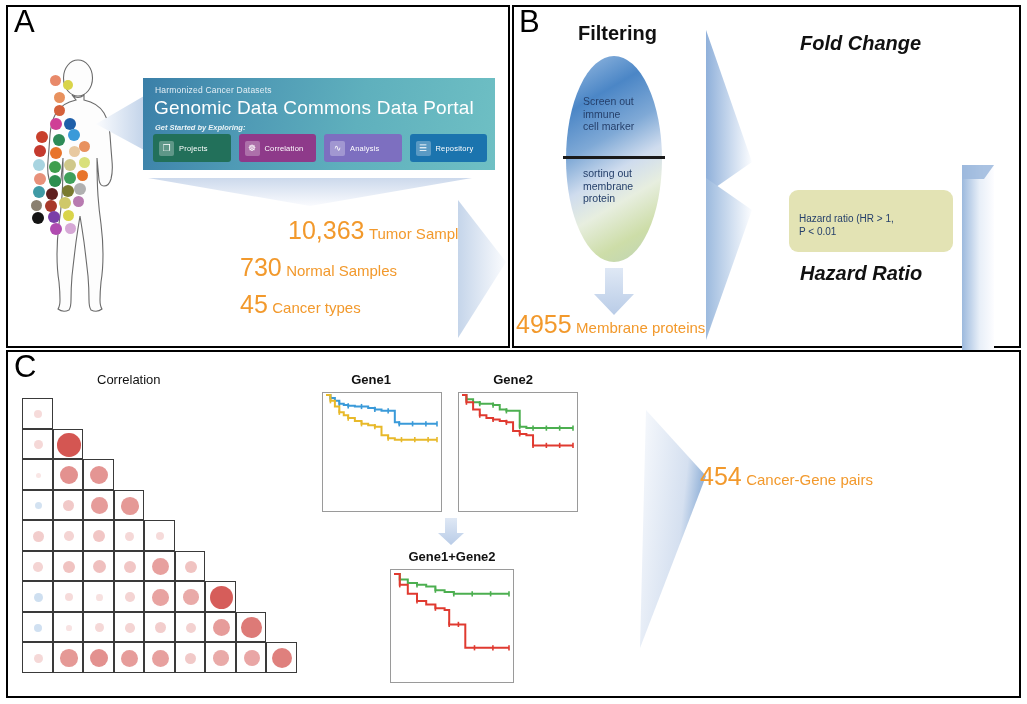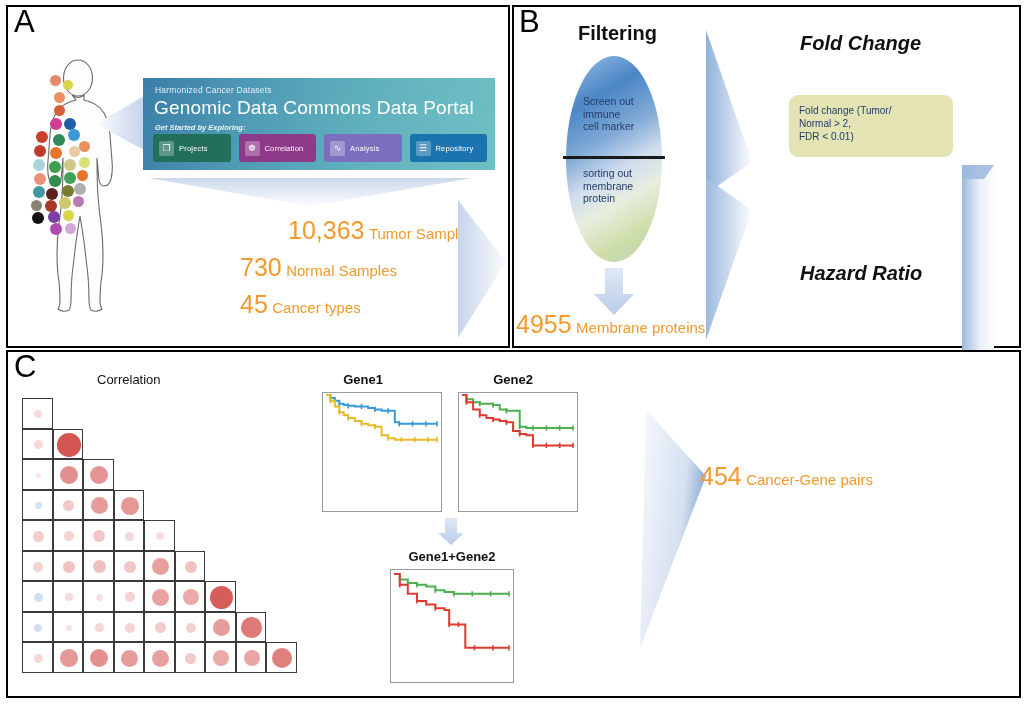--- a/index.html
+++ b/index.html
@@ -220,22 +220,22 @@
       <linearGradient id="gB3" x1="0" y1="0" x2="1" y2="0">
         <stop offset="0%" stop-color="#9cbade"></stop>
           <stop offset="100%" stop-color="#fcfdff"></stop>
       </linearGradient>
     </defs>
     <polygon points="0,0 46,132 0,164" fill="url(#gB2)"></polygon>
     <polygon points="0,148 46,180 0,310" fill="url(#gB3)"></polygon>
   </svg>
 
   <div class="bigLabel" style="left:800px;top:32px;">Fold Change</div>
-  <div class="ybox" style="left:789px;top:95px;width:164px;height:62px;">
-    <div class="ybox-txt">Fold change (Tumor/<br>Normal &gt; 2,<br>FDR &lt; 0.01)</div>
+  <div class="ybox" style="left:789px;top:190px;width:164px;height:62px;">
+    <div class="ybox-txt" style="padding-top:13px;">Hazard ratio (HR &gt; 1,<br>P &lt; 0.01</div>
   </div>
   <div class="bigLabel" style="left:800px;top:262px;">Hazard Ratio</div>
 
   <svg class="arrow-svg" style="left:950px;top:165px;" width="72" height="330">
     <defs>
       <linearGradient id="gE1" x1="0" y1="0" x2="1" y2="0">
         <stop offset="0%" stop-color="#9cb9dd"></stop>
           <stop offset="55%" stop-color="#e8eff8"></stop>
         <stop offset="100%" stop-color="#fdfdff"></stop>
       </linearGradient>
@@ -388,21 +388,21 @@
         <div class="corr-dot" style="width: 15.7193px; height: 15.7193px; left: 7.39037px; top: 7.39037px; background: rgba(208, 70, 66, 0.46);"></div>
       </div>
       <div class="corr-cell" style="left: 213.5px; top: 244px; width: 30.5px; height: 30.5px;">
         <div class="corr-dot" style="width: 16.1276px; height: 16.1276px; left: 7.18619px; top: 7.18619px; background: rgba(208, 70, 66, 0.48);"></div>
       </div>
       <div class="corr-cell" style="left: 244px; top: 244px; width: 30.5px; height: 30.5px;">
         <div class="corr-dot" style="width: 20.0787px; height: 20.0787px; left: 5.21064px; top: 5.21064px; background: rgba(208, 70, 66, 0.686);"></div>
       </div>
     </div>
 
-  <div class="km-title" style="left:308px;top:372px;width:110px;">Gene1</div>
+  <div class="km-title" style="left:316px;top:372px;width:110px;">Gene1</div>
   <div class="km-box" id="km1" style="left:322px;top:392px;width:120px;height:120px;"><svg width="118" height="118">
         <path d="M 3 2 L 7.44 2 L 7.44 4.8799999999999955 L 11.88 4.8799999999999955 L 11.88 7.759999999999991 L 16.32 7.759999999999991 L 16.32 10.64 L 20.76 10.64 L 20.76 12.079999999999998 L 25.200000000000003 12.079999999999998 L 25.200000000000003 12.800000000000004 L 31.86 12.800000000000004 L 31.86 13.520000000000003 L 38.52 13.520000000000003 L 38.52 13.520000000000003 L 45.18 13.520000000000003 L 45.18 14.96 L 51.84 14.96 L 51.84 16.4 L 58.5 16.4 L 58.5 17.839999999999996 L 65.16 17.839999999999996 L 65.16 17.839999999999996 L 71.82 17.839999999999996 L 71.82 29.36 L 76.26 29.36 L 76.26 30.800000000000004 L 82.92 30.800000000000004 L 82.92 30.800000000000004 L 89.58 30.800000000000004 L 89.58 30.800000000000004 L 96.24 30.800000000000004 L 96.24 30.800000000000004 L 102.9 30.800000000000004 L 102.9 30.800000000000004 L 109.56 30.800000000000004 L 109.56 30.800000000000004 L 114 30.800000000000004 L 114 30.800000000000004" fill="none" stroke="#3a9ad9" stroke-width="2"></path>
         <line x1="7.44" y1="2.2799999999999954" x2="7.44" y2="7.479999999999995" stroke="#3a9ad9" stroke-width="1.6"></line>
         <line x1="16.32" y1="8.040000000000001" x2="16.32" y2="13.24" stroke="#3a9ad9" stroke-width="1.6"></line>
         <line x1="25.200000000000003" y1="10.200000000000005" x2="25.200000000000003" y2="15.400000000000004" stroke="#3a9ad9" stroke-width="1.6"></line>
         <line x1="38.52" y1="10.920000000000003" x2="38.52" y2="16.120000000000005" stroke="#3a9ad9" stroke-width="1.6"></line>
         <line x1="51.84" y1="13.799999999999999" x2="51.84" y2="19" stroke="#3a9ad9" stroke-width="1.6"></line>
         <line x1="65.16" y1="15.239999999999997" x2="65.16" y2="20.439999999999998" stroke="#3a9ad9" stroke-width="1.6"></line>
         <line x1="76.26" y1="28.200000000000003" x2="76.26" y2="33.400000000000006" stroke="#3a9ad9" stroke-width="1.6"></line>
         <line x1="89.58" y1="28.200000000000003" x2="89.58" y2="33.400000000000006" stroke="#3a9ad9" stroke-width="1.6"></line>

